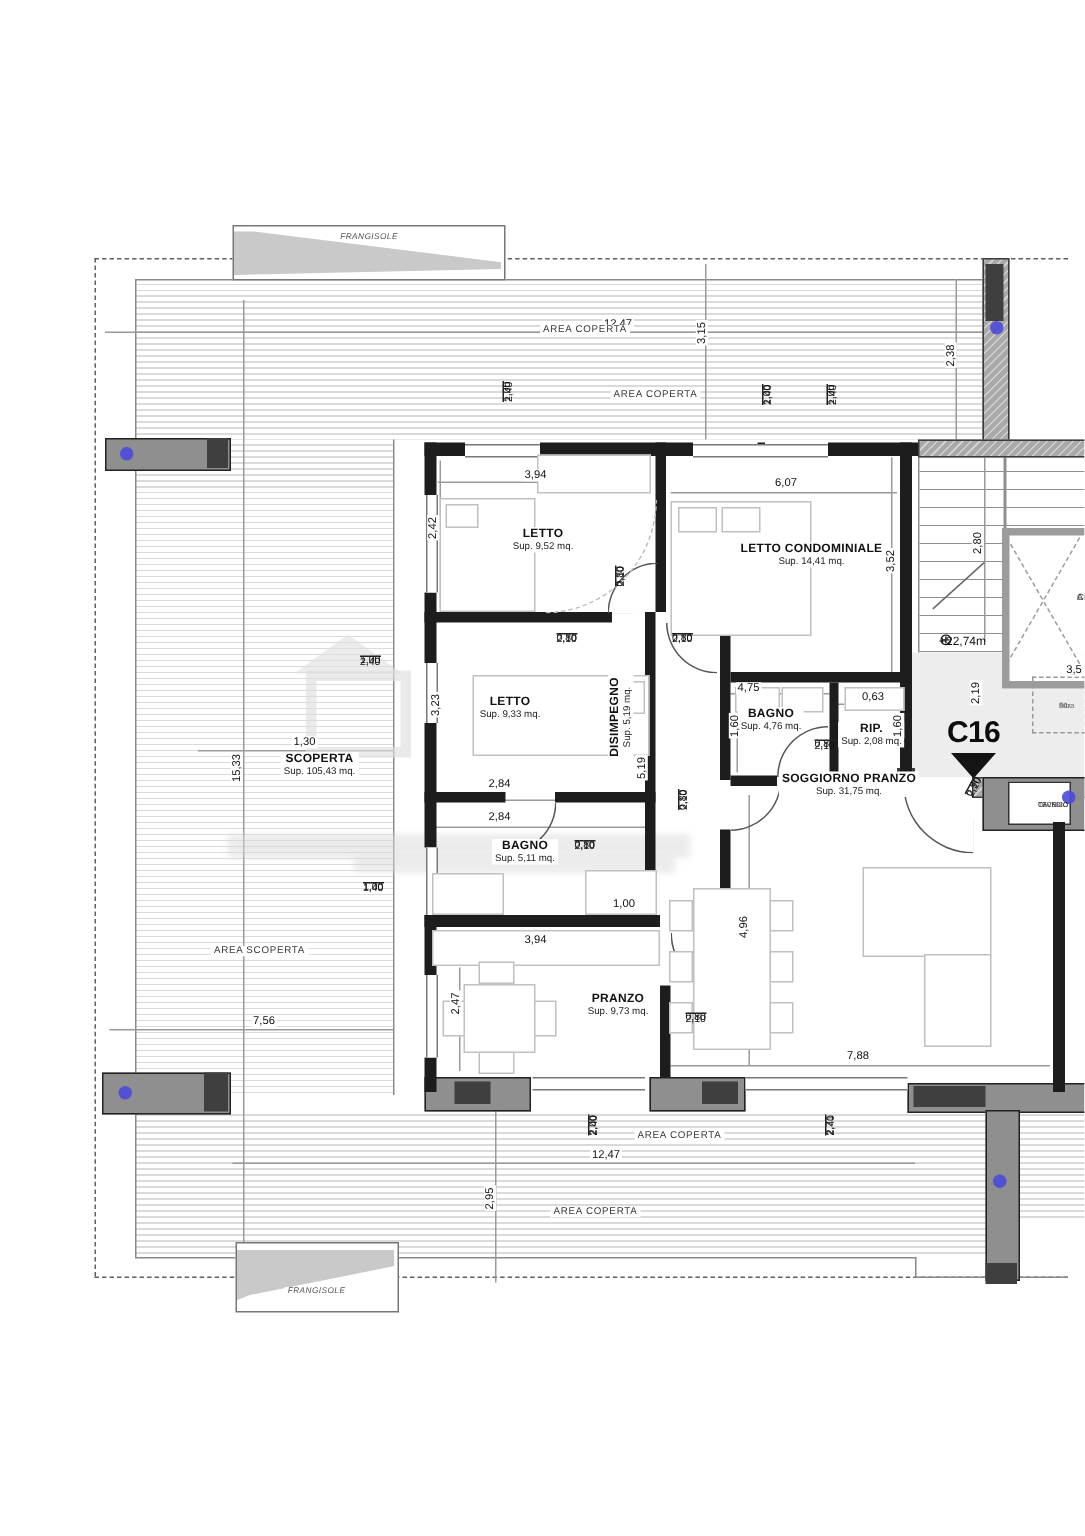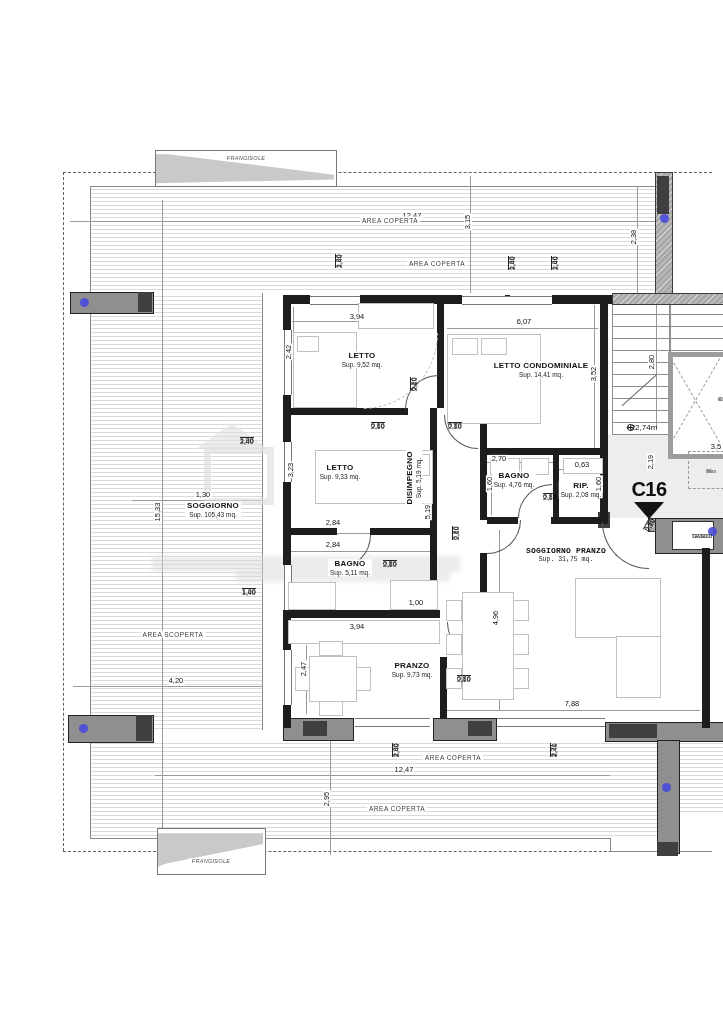--- a/index.html
+++ b/index.html
@@ -248,52 +248,52 @@
       <span class="rarea">Sup. 5,11 mq.</span>
     </div>
     <div class="room" style="left: 514px; top: 480px; transform: translate(-50%, -50%);">
       <span class="rname">BAGNO</span>
       <span class="rarea">Sup. 4,76 mq.</span>
     </div>
     <div class="room" style="left: 581px; top: 490px; transform: translate(-50%, -50%);">
       <span class="rname">RIP.</span>
       <span class="rarea">Sup. 2,08 mq.</span>
     </div>
-    <div class="room" style="left: 566px; top: 555px; transform: translate(-50%, -50%); font-family: Liberation Mono, monospace;">
+    <div class="room" style="left: 566px; top: 523px; transform: translate(-50%, -50%);">
       <span class="rname">SOGGIORNO PRANZO</span>
       <span class="rarea">Sup. 31,75 mq.</span>
     </div>
     <div class="room" style="left: 412px; top: 670px; transform: translate(-50%, -50%);">
       <span class="rname">PRANZO</span>
       <span class="rarea">Sup. 9,73 mq.</span>
     </div>
     <div class="room" style="left: 213px; top: 510px; transform: translate(-50%, -50%);">
-      <span class="rname">SOGGIORNO</span>
+      <span class="rname">SCOPERTA</span>
       <span class="rarea">Sup. 105,43 mq.</span>
     </div>
     <div class="dim" style="left: 357px; top: 317px; transform: translate(-50%, -50%);">3,94</div>
     <div class="dim" style="left: 289px; top: 352px; transform: translate(-50%, -50%) rotate(-90deg);">2,42</div>
     <div class="dim" style="left: 524px; top: 322px; transform: translate(-50%, -50%);">6,07</div>
     <div class="dim" style="left: 594px; top: 374px; transform: translate(-50%, -50%) rotate(-90deg);">3,52</div>
     <div class="dim" style="left: 333px; top: 523px; transform: translate(-50%, -50%);">2,84</div>
     <div class="dim" style="left: 333px; top: 545px; transform: translate(-50%, -50%);">2,84</div>
     <div class="dim" style="left: 291px; top: 470px; transform: translate(-50%, -50%) rotate(-90deg);">3,23</div>
     <div class="dim" style="left: 428px; top: 512px; transform: translate(-50%, -50%) rotate(-90deg);">5,19</div>
-    <div class="dim" style="left: 499px; top: 459px; transform: translate(-50%, -50%);">2,70</div>
+    <div class="dim" style="left: 499px; top: 459px; transform: translate(-50%, -50%);">4,75</div>
     <div class="dim" style="left: 490px; top: 484px; transform: translate(-50%, -50%) rotate(-90deg);">1,60</div>
     <div class="dim" style="left: 582px; top: 465px; transform: translate(-50%, -50%);">0,63</div>
     <div class="dim" style="left: 599px; top: 484px; transform: translate(-50%, -50%) rotate(-90deg);">1,60</div>
     <div class="dim" style="left: 496px; top: 618px; transform: translate(-50%, -50%) rotate(-90deg);">4,96</div>
     <div class="dim" style="left: 572px; top: 704px; transform: translate(-50%, -50%);">7,88</div>
     <div class="dim" style="left: 357px; top: 627px; transform: translate(-50%, -50%);">3,94</div>
     <div class="dim" style="left: 304px; top: 669px; transform: translate(-50%, -50%) rotate(-90deg);">2,47</div>
     <div class="dim" style="left: 416px; top: 603px; transform: translate(-50%, -50%);">1,00</div>
     <div class="dim" style="left: 203px; top: 495px; transform: translate(-50%, -50%);">1,30</div>
     <div class="dim" style="left: 158px; top: 512px; transform: translate(-50%, -50%) rotate(-90deg);">15,33</div>
-    <div class="dim" style="left: 176px; top: 681px; transform: translate(-50%, -50%);">4,20</div>
+    <div class="dim" style="left: 176px; top: 681px; transform: translate(-50%, -50%);">7,56</div>
     <div class="dim" style="left: 412px; top: 216px; transform: translate(-50%, -50%);">12,47</div>
     <div class="dim" style="left: 468px; top: 222px; transform: translate(-50%, -50%) rotate(-90deg);">3,15</div>
     <div class="dim" style="left: 634px; top: 237px; transform: translate(-50%, -50%) rotate(-90deg);">2,38</div>
     <div class="dim" style="left: 404px; top: 770px; transform: translate(-50%, -50%);">12,47</div>
     <div class="dim" style="left: 327px; top: 799px; transform: translate(-50%, -50%) rotate(-90deg);">2,95</div>
     <div class="dim" style="left: 652px; top: 362px; transform: translate(-50%, -50%) rotate(-90deg);">2,80</div>
     <div class="dim" style="left: 651px; top: 462px; transform: translate(-50%, -50%) rotate(-90deg);">2,19</div>
     <div class="dim" style="left: 716px; top: 447px; transform: translate(-50%, -50%);">3,5</div>
     <div class="frac" style="left: 371px; top: 422px; transform: translate(-50%, -50%);">
       <s>0,80</s>

